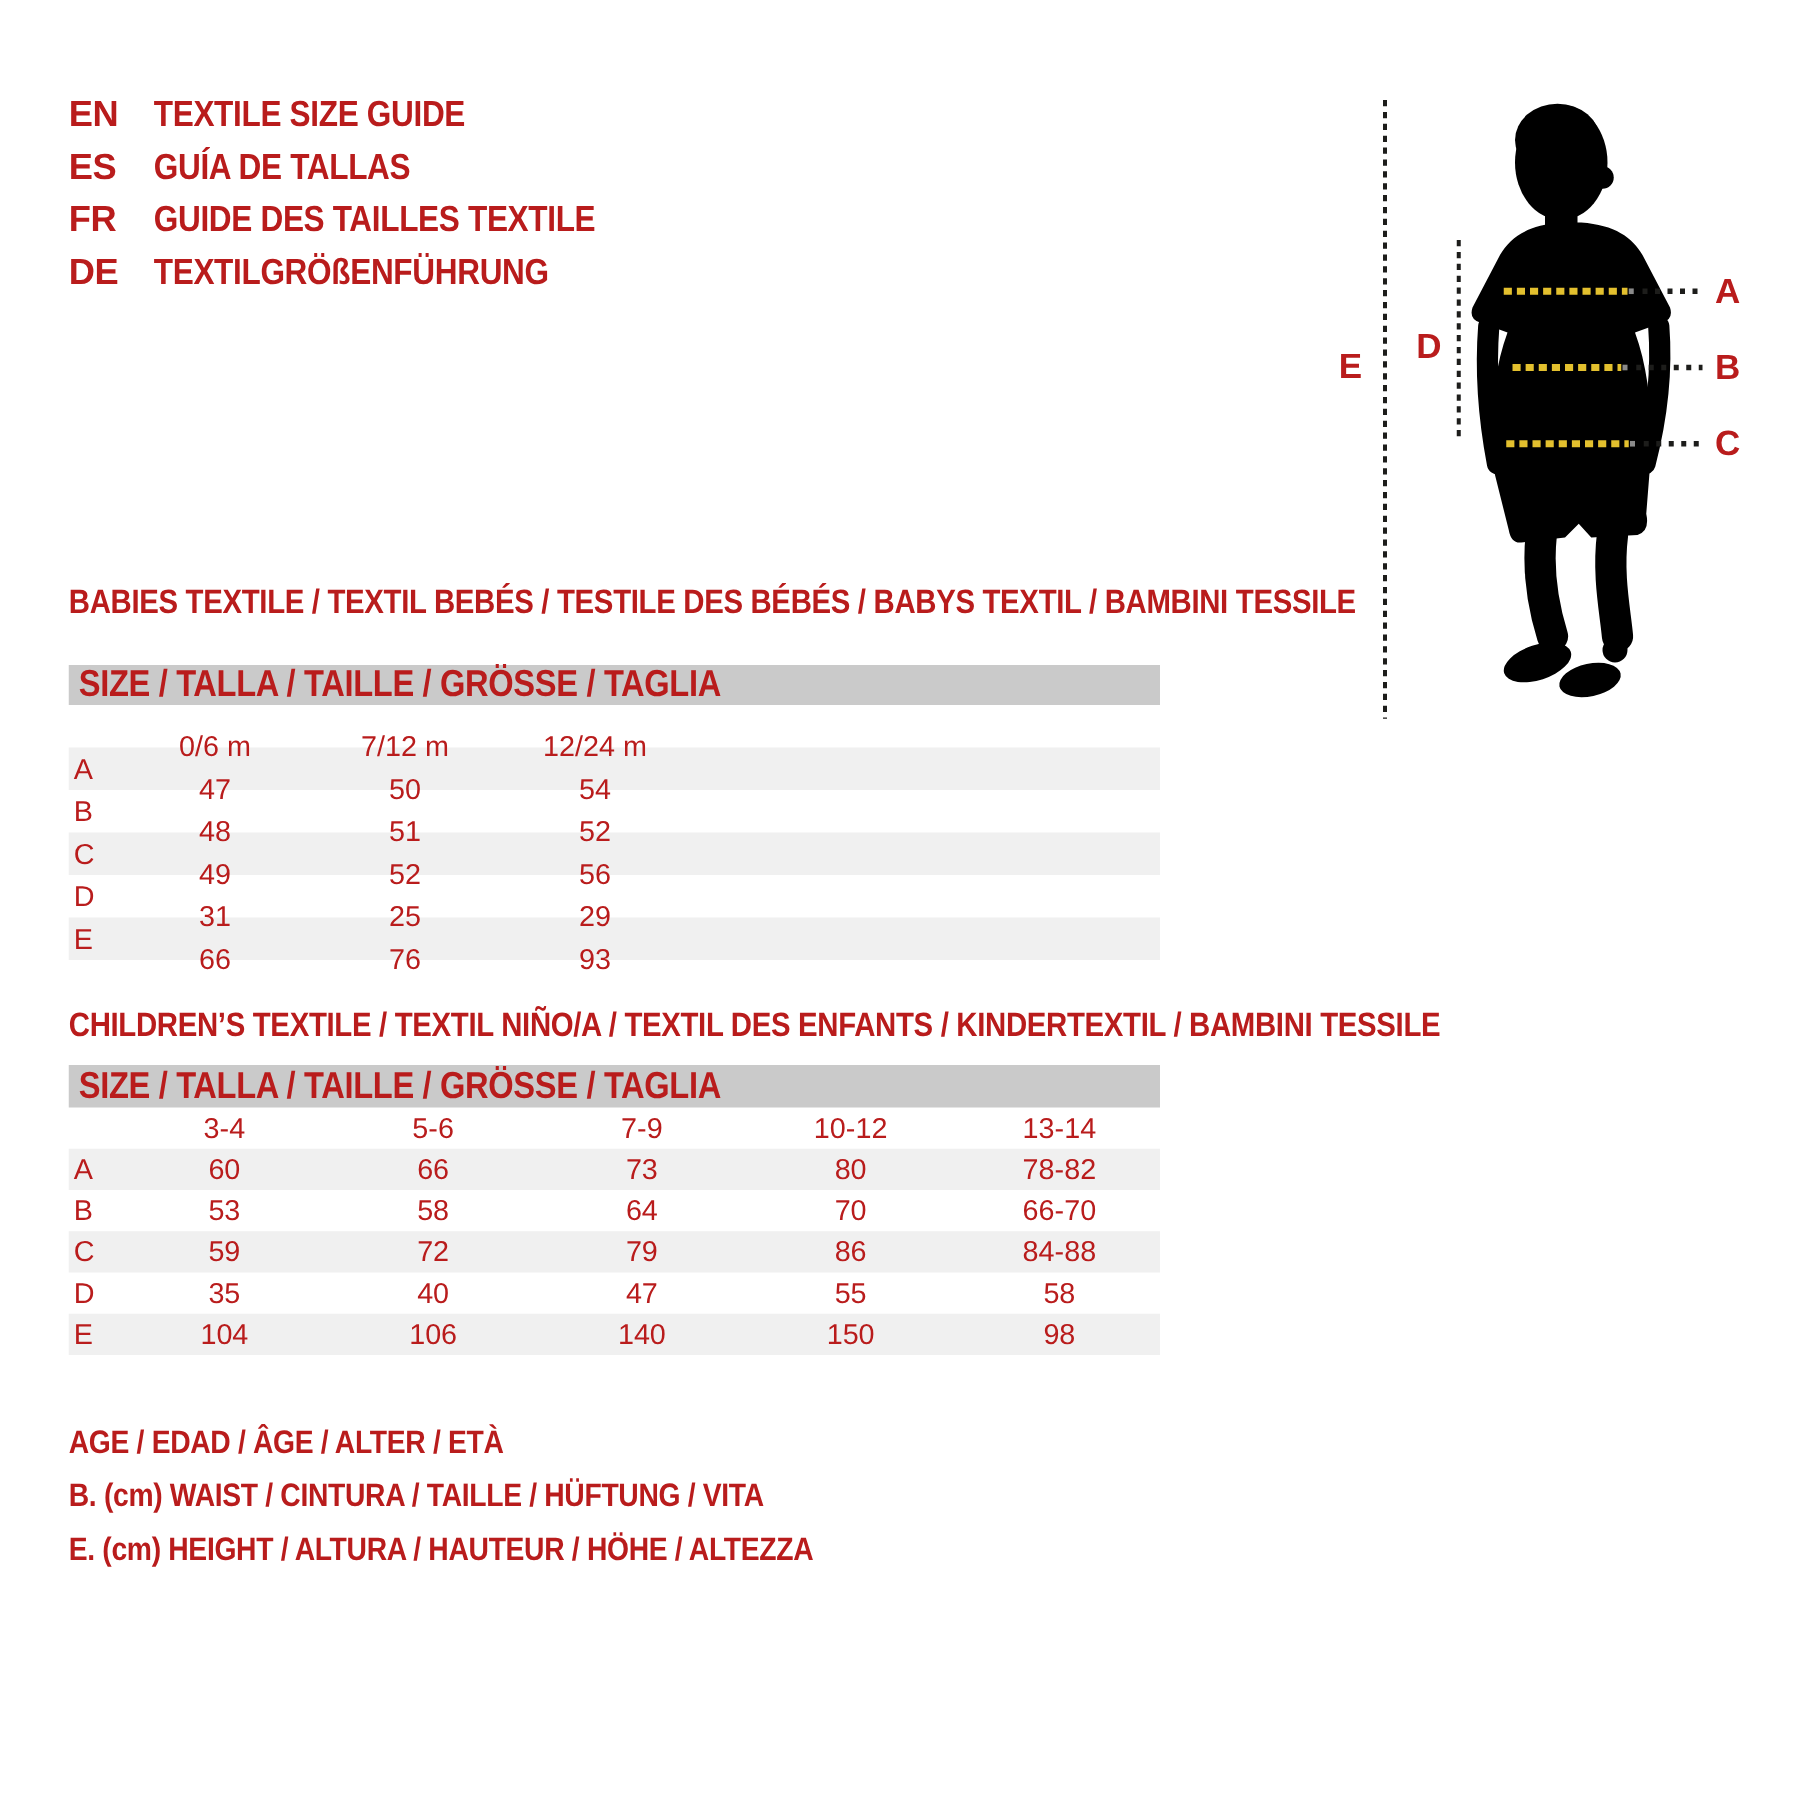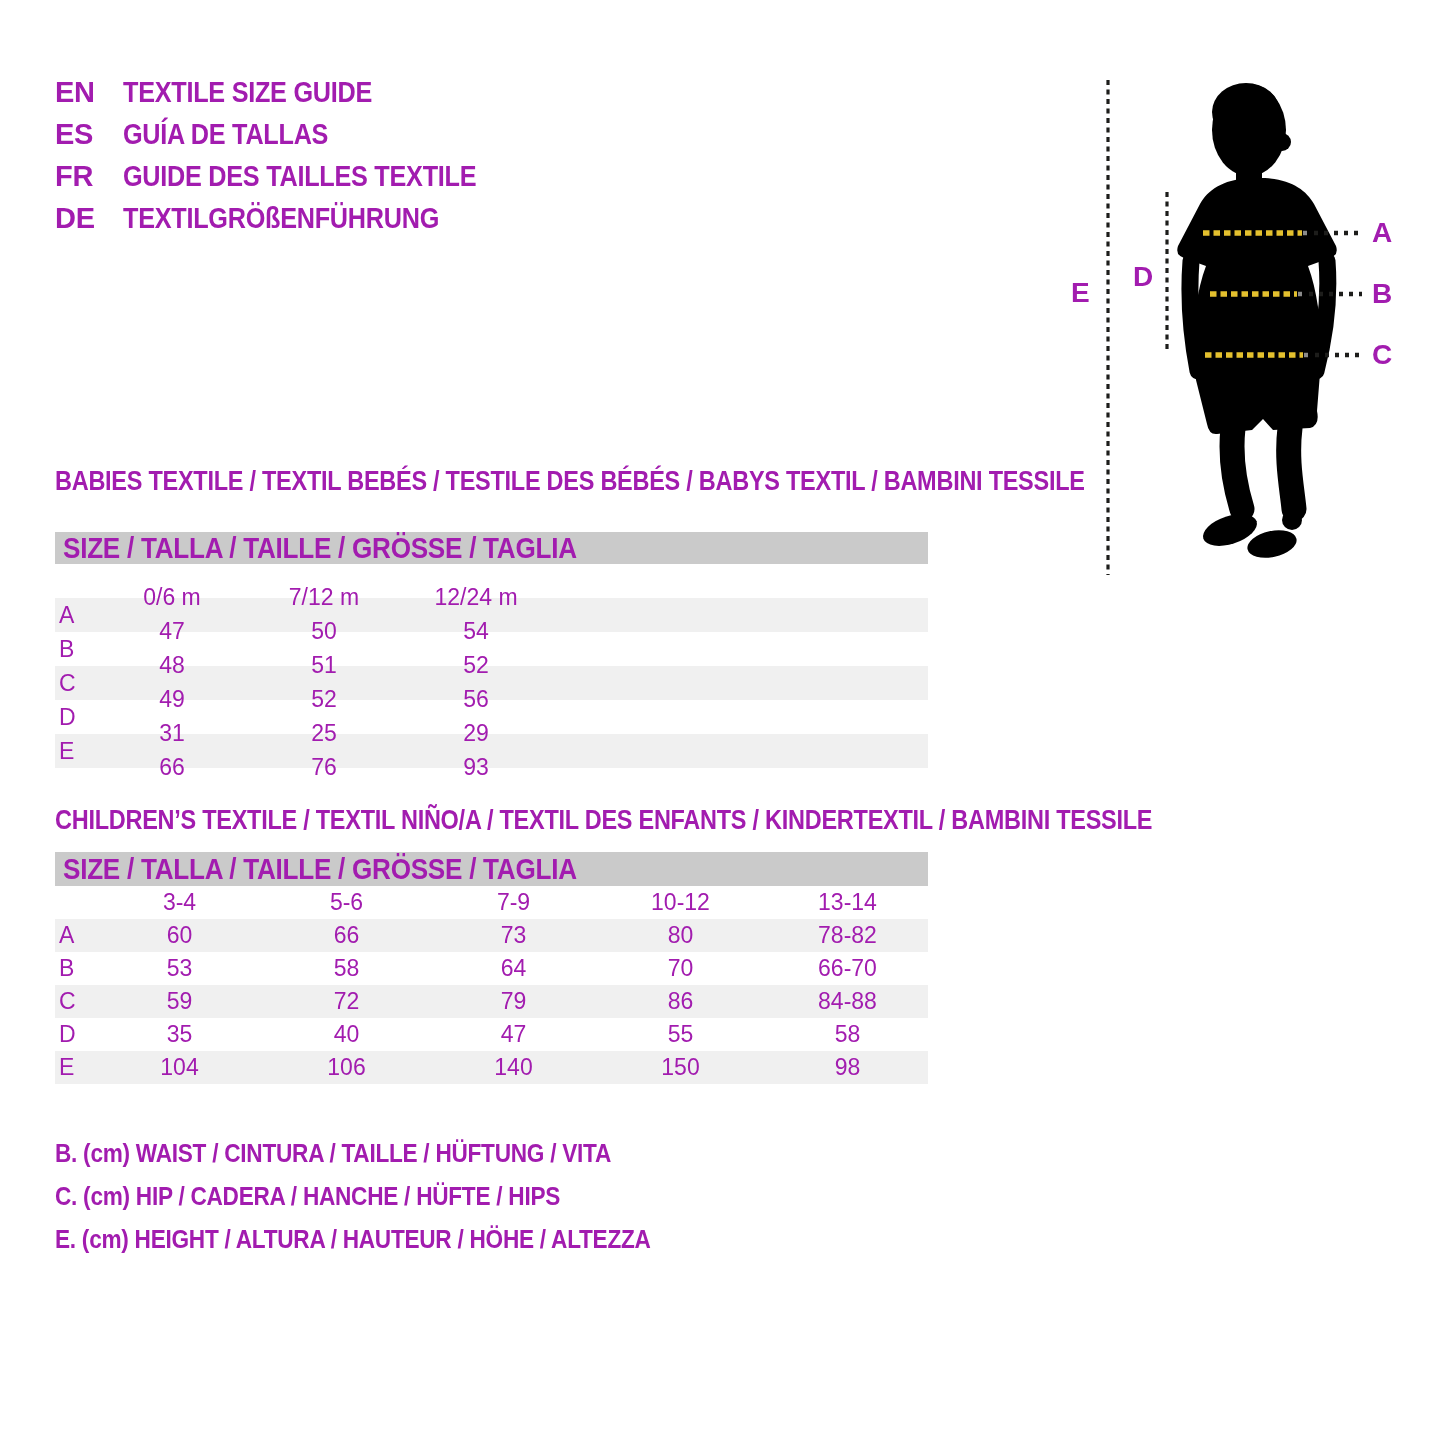--- a/index.html
+++ b/index.html
@@ -1,18 +1,18 @@
 <!DOCTYPE html>
 <html><head>
 <meta charset="utf-8">
 <style>
   html,body{margin:0;padding:0;background:#ffffff;}
   #page{
     position:relative;width:1445px;height:1445px;background:#ffffff;overflow:hidden;
-    font-family:"Liberation Sans",sans-serif;color:#a21caf;font-stretch:condensed;
+    font-family:"Liberation Sans",sans-serif;color:#b91c1c;font-stretch:condensed;
   }
   .cond{display:inline-block;transform:scaleX(0.87);transform-origin:0 50%;white-space:nowrap;}
   
   #lang-block{position:absolute;left:55px;top:71px;}
   .lang-row{display:flex;height:42px;align-items:center;font-size:29px;font-weight:700;letter-spacing:-0.3px;}
   .lang-code{width:68px;flex:0 0 68px;}
   
   .section-heading{position:absolute;left:55px;font-size:27px;font-weight:700;letter-spacing:-0.3px;white-space:nowrap;}
   #babies-heading{top:466px;}
   #children-heading{top:805px;}
@@ -216,23 +216,23 @@
       <span class="cell cval">104</span>
       <span class="cell cval">106</span>
       <span class="cell cval">140</span>
       <span class="cell cval">150</span>
       <span class="cell cval">98</span>
     </div>
   </div>
 
   <section id="legend">
     <div class="legend-row">
+      <span class="cond">AGE / EDAD / ÂGE / ALTER / ETÀ</span>
+    </div>
+    <div class="legend-row">
       <span class="cond">B. (cm) WAIST / CINTURA / TAILLE / HÜFTUNG / VITA</span>
-    </div>
-    <div class="legend-row">
-      <span class="cond">C. (cm) HIP / CADERA / HANCHE / HÜFTE / HIPS</span>
     </div>
     <div class="legend-row">
       <span class="cond">E. (cm) HEIGHT / ALTURA / HAUTEUR / HÖHE / ALTEZZA</span>
     </div>
   </section>
 
 </div>
 
 </body></html>

